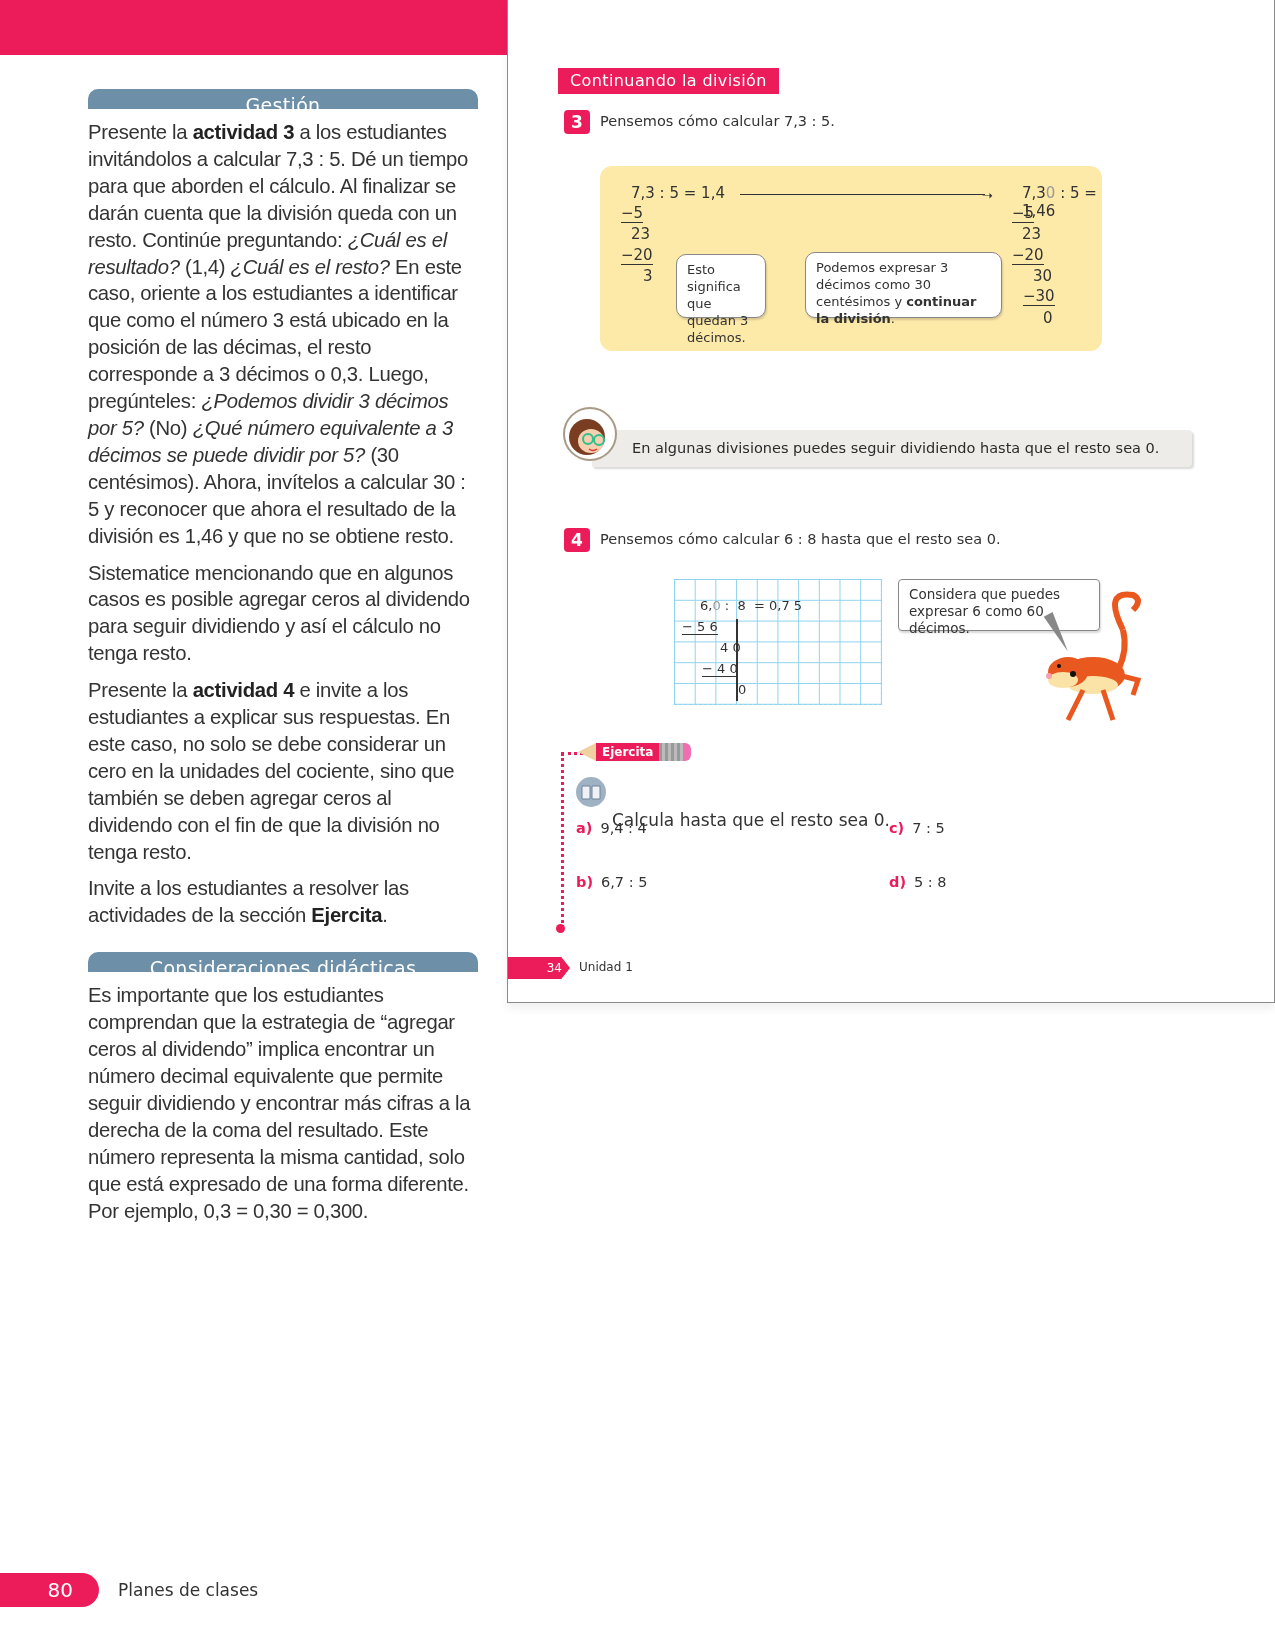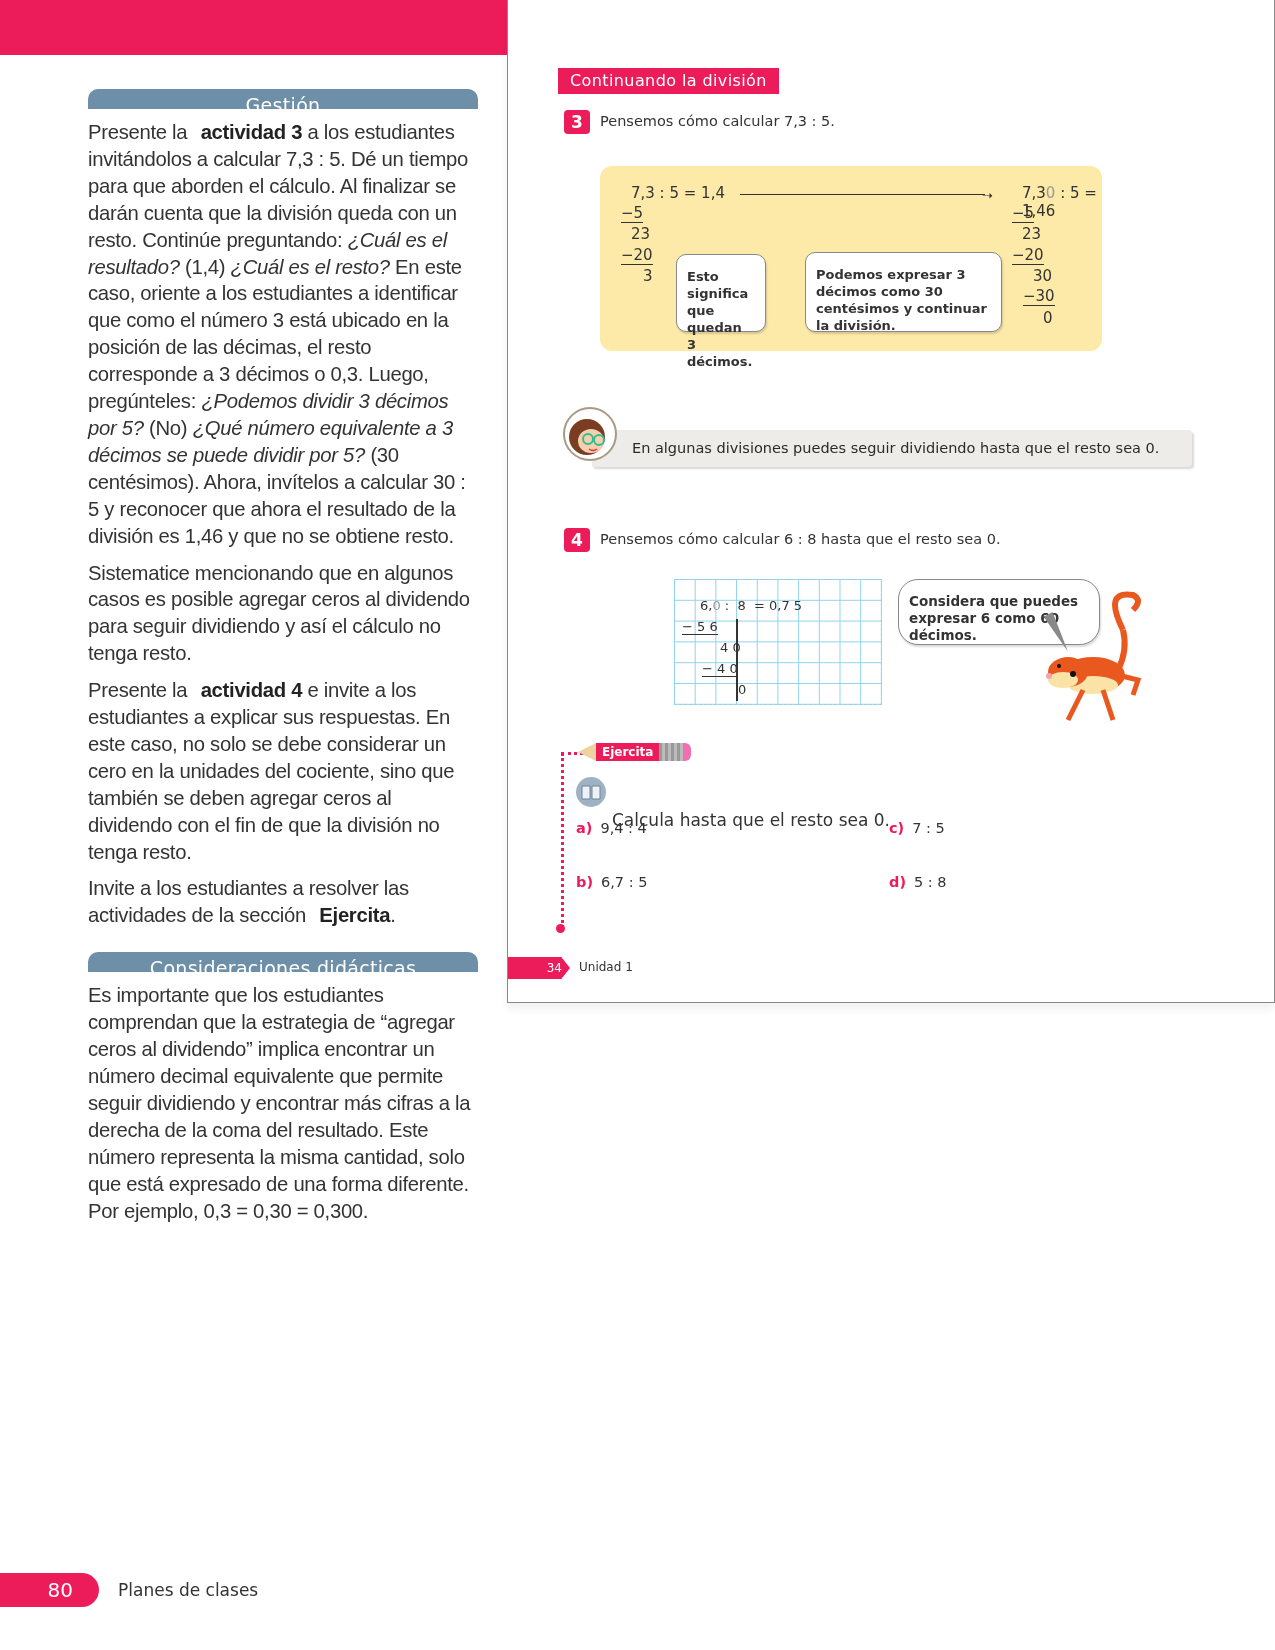--- a/index.html
+++ b/index.html
@@ -2,28 +2,28 @@
 <html><head>
 <meta charset="utf-8">
 <style>
   html,body{margin:0;padding:0;background:#fff;}
   body{width:1275px;height:1650px;position:relative;overflow:hidden;font-family:"DejaVu Sans",sans-serif;color:#2b2b2b;}
   .topbar{position:absolute;left:0;top:0;width:508px;height:55px;background:#ec1c5b;}
   .left{position:absolute;left:88px;top:89px;width:390px;}
   .sec-head{background:#6e8fa8;color:#fff;text-align:center;font-size:19px;height:20px;line-height:32px;border-radius:10px 10px 0 0;letter-spacing:0.3px;}
   .ptext{font-family:"Liberation Sans",sans-serif;font-size:20.3px;line-height:26.9px;color:#333;margin:10px 0 0 0;letter-spacing:-0.3px;}
   .ptext p{margin:0 0 10px 0;}
-  .ptext b{font-weight:bold;color:#222;margin-left:8px;}
+  .ptext b{font-weight:bold;color:#222;}
   .panel{position:absolute;left:507px;top:0;width:766px;height:1002px;border:1px solid #8a8a8a;border-top:none;background:#fff;box-shadow:0 6px 8px rgba(0,0,0,0.06);}
   .pill{position:absolute;left:50px;top:68px;height:26px;padding:0 12px;background:#ec1c5b;color:#fff;font-size:16px;line-height:26px;border-radius:0;letter-spacing:0.4px;}
   .numbadge{position:absolute;width:26px;height:24px;background:#ec1c5b;color:#fff;font-size:17px;font-weight:bold;text-align:center;line-height:24px;border-radius:4px;}
   .q{position:absolute;font-size:14.5px;color:#333;}
   .yellow{position:absolute;left:92px;top:166px;width:502px;height:185px;background:#fde9a8;border-radius:12px;}
   .mono{font-family:"DejaVu Sans",sans-serif;font-size:15px;color:#333;position:absolute;}
-  .bubble{position:absolute;background:#fff;border:1px solid #888;border-radius:10px;font-size:13px;color:#333;padding:13px 10px;line-height:17px;box-shadow:1px 2px 2px rgba(0,0,0,0.15);font-weight:bold;}
+  .bubble{position:absolute;background:#fff;border:1px solid #888;border-radius:10px;font-size:13px;color:#333;padding:6px 10px;line-height:17px;box-shadow:1px 2px 2px rgba(0,0,0,0.15);}
   .uline{border-bottom:1.5px solid #333;}
   .hint{position:absolute;left:84px;top:430px;width:600px;height:37px;background:#eeece8;border-radius:0 4px 4px 0;box-shadow:2px 2px 2px rgba(0,0,0,0.15);font-size:14.5px;line-height:37px;padding-left:40px;box-sizing:border-box;}
   .avatar{position:absolute;left:55px;top:407px;width:50px;height:50px;border-radius:50%;border:2px solid #a89a86;background:#fff;overflow:hidden;}
   .grid{position:absolute;left:166px;top:579px;width:207px;height:125px;background-image:linear-gradient(to right,#8fd3ee 1px,transparent 1px),linear-gradient(to bottom,#8fd3ee 1px,transparent 1px);background-size:20.7px 20.8px;border-right:1px dashed #8fd3ee;border-bottom:1px dashed #8fd3ee;}
   .gtxt{position:absolute;font-size:13px;color:#333;font-family:"DejaVu Sans",sans-serif;}
   .ej-line{position:absolute;left:53px;top:753px;width:0;height:175px;border-left:3px dotted #ec1c5b;}
   .ex{position:absolute;font-size:14.5px;color:#333;}
   .ex b{color:#ec1c5b;margin-right:8px;}
   .foot-tab{position:absolute;left:0;top:957px;width:62px;height:22px;background:#ec1c5b;color:#fff;font-size:12px;line-height:22px;text-align:right;padding-right:8px;box-sizing:border-box;clip-path:polygon(0 0,86% 0,100% 50%,86% 100%,0 100%);}
   .pagefoot{position:absolute;left:0;top:1573px;width:99px;height:34px;background:#ec1c5b;color:#fff;font-size:20px;line-height:34px;text-align:right;padding-right:26px;box-sizing:border-box;border-radius:0 17px 17px 0;}
@@ -91,21 +91,21 @@
 
   <div class="grid">
     <div class="gtxt" style="left:26px;top:19px"><span>6,</span><span style="color:#999">0</span><span style="white-space:pre"> :  8  = 0,7 5</span></div>
     <div class="gtxt" style="left:8px;top:40px;white-space:pre;border-bottom:1.5px solid #333">− 5 6</div>
     <div class="gtxt" style="left:46px;top:61px;white-space:pre">4 0</div>
     <div class="gtxt" style="left:28px;top:82px;white-space:pre;border-bottom:1.5px solid #333">− 4 0</div>
     <div class="gtxt" style="left:64px;top:103px">0</div>
     <div style="position:absolute;left:62px;top:40px;width:1.5px;height:82px;background:#333"></div>
   </div>
 
-  <div class="bubble" style="left:390px;top:579px;width:180px;height:38px;font-size:13.5px;border-radius:20px">Considera que puedes expresar 6 como 60 décimos.</div>
+  <div class="bubble" style="left:390px;top:579px;width:180px;height:38px;font-size:13.5px;border-radius:4px">Considera que puedes expresar 6 como 60 décimos.</div>
   <div style="position:absolute;left:535px;top:590px;width:110px;height:140px">
     <svg width="110" height="140" viewBox="0 0 110 140">
         <path d="M80 40 q-20 -40 10 -35 q10 5 0 15" stroke="#e8581f" stroke-width="6" fill="none"></path>
         <path d="M80 40 q5 20 -5 40" stroke="#e8581f" stroke-width="6" fill="none"></path>
         <ellipse cx="50" cy="85" rx="32" ry="18" fill="#e8581f"></ellipse>
         <ellipse cx="50" cy="95" rx="25" ry="9" fill="#fbe3a8"></ellipse>
         <ellipse cx="25" cy="82" rx="20" ry="15" fill="#e8581f"></ellipse>
         <ellipse cx="20" cy="90" rx="15" ry="8" fill="#fbe3a8"></ellipse>
         <circle cx="30" cy="84" r="3" fill="#111"></circle>
         <circle cx="16" cy="76" r="2" fill="#111"></circle>

